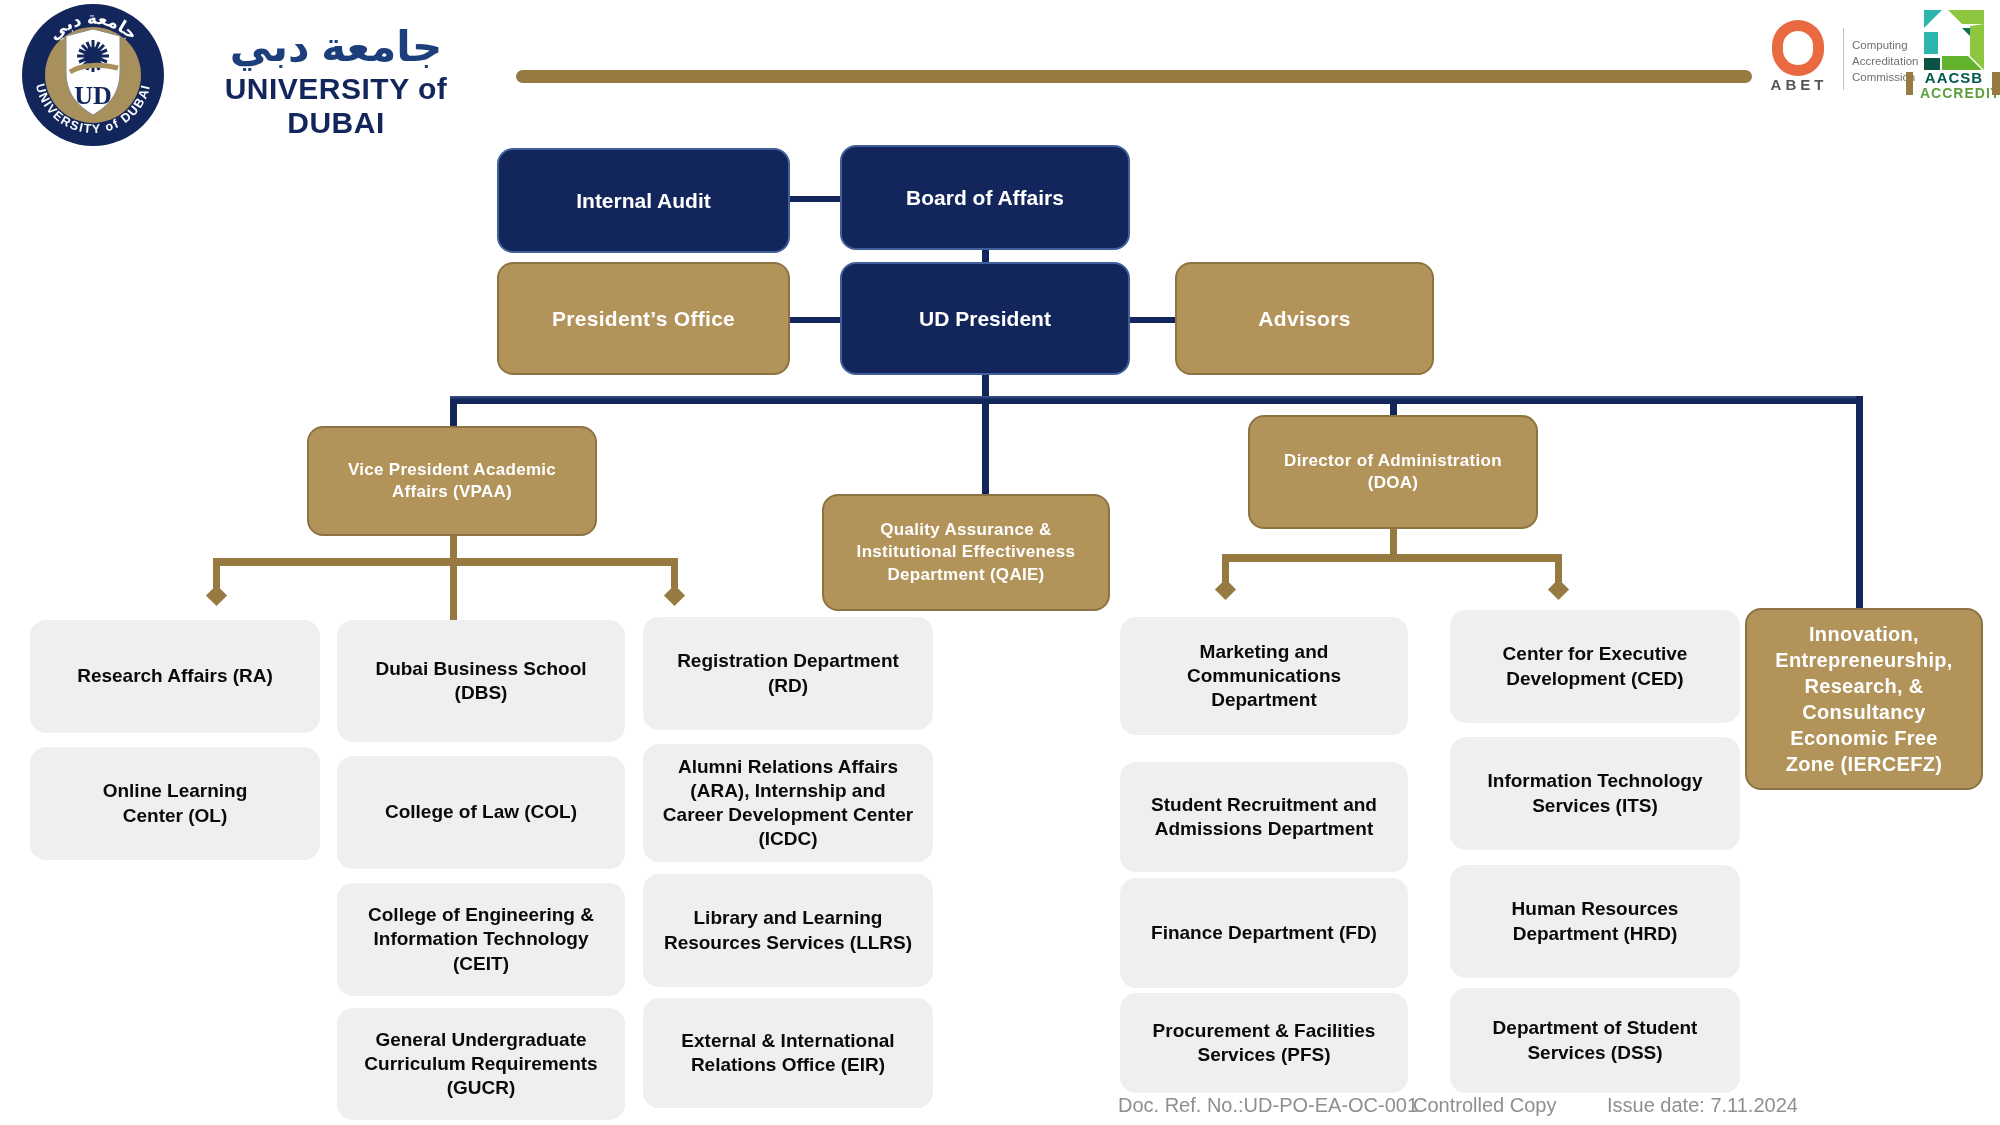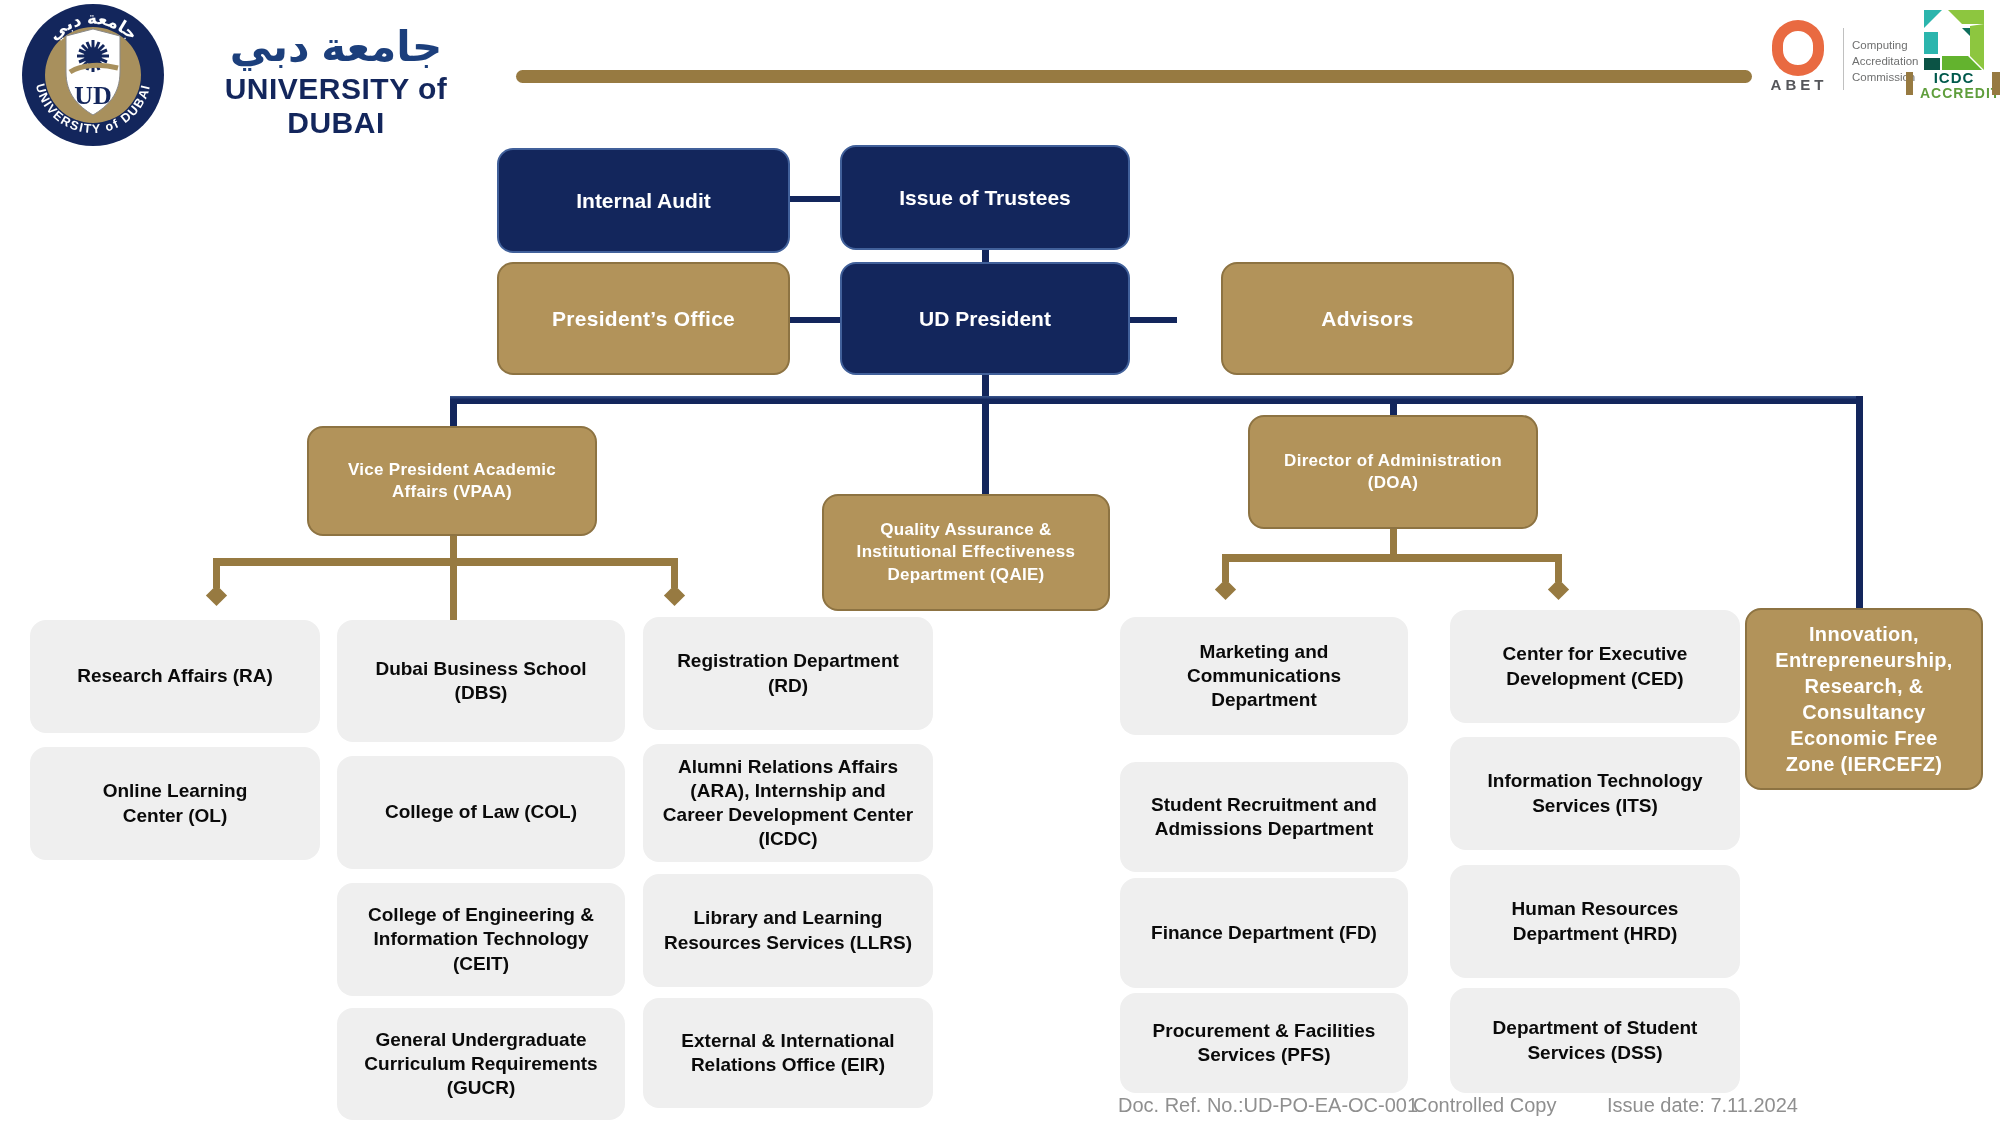--- a/index.html
+++ b/index.html
@@ -102,21 +102,21 @@
     <svg viewBox="0 0 60 60">
       <rect x="0" y="0" width="60" height="60" fill="#ffffff"></rect>
       <polygon points="0,0 18,0 0,18" fill="#2bb5ad"></polygon>
       <polygon points="0,22 14,22 14,44 0,44" fill="#2bb5ad"></polygon>
       <polygon points="0,48 16,48 16,60 0,60" fill="#0b5345"></polygon>
       <polygon points="24,0 60,0 60,14 38,14" fill="#8dc63f"></polygon>
       <polygon points="38,18 48,18 48,28" fill="#0e6e5c"></polygon>
       <polygon points="46,16 60,14 60,60 46,46" fill="#8dc63f"></polygon>
       <polygon points="18,46 44,46 58,60 18,60" fill="#63b32e"></polygon>
     </svg>
-    <div class="aacsb-name">ICDC</div>
+    <div class="aacsb-name">AACSB</div>
     <div class="aacsb-status">ACCREDITED</div>
   </div>
   <div class="gold-tick" style="left:1992px;top:72px;width:8px;height:23px;"></div>
 
   <div class="line line--navy" style="left:788px;top:196px;width:54px;height:6px;"></div>
   <div class="line line--navy" style="left:982px;top:249px;width:7px;height:15px;"></div>
   <div class="line line--navy" style="left:788px;top:317px;width:54px;height:6px;"></div>
   <div class="line line--navy" style="left:1128px;top:317px;width:49px;height:6px;"></div>
   <div class="line line--navy" style="left:982px;top:374px;width:7px;height:26px;"></div>
   <div class="line line--navy trunk" style="left:450px;top:396px;width:1413px;height:8px;"></div>
@@ -134,24 +134,24 @@
   <div class="line line--gold" style="left:450px;top:558px;width:7px;height:64px;"></div>
 
   <div class="line line--gold" style="left:1390px;top:528px;width:7px;height:33px;"></div>
   <div class="line line--gold" style="left:1222px;top:554px;width:340px;height:8px;"></div>
   <div class="line line--gold" style="left:1222px;top:554px;width:7px;height:28px;"></div>
   <div class="diamond" style="left:1218px;top:582px;"></div>
   <div class="line line--gold" style="left:1555px;top:554px;width:7px;height:28px;"></div>
   <div class="diamond" style="left:1551px;top:582px;"></div>
 
   <div class="node node--navy" style="left:497px;top:148px;width:293px;height:105px;">Internal Audit</div>
-  <div class="node node--navy" style="left:840px;top:145px;width:290px;height:105px;">Issue of Trustees</div>
+  <div class="node node--navy" style="left:840px;top:145px;width:290px;height:105px;">Board of Affairs</div>
   <div class="node node--gold" style="left:497px;top:262px;width:293px;height:113px;font-size:21px;">President’s Office</div>
   <div class="node node--navy" style="left:840px;top:262px;width:290px;height:113px;">UD President</div>
-  <div class="node node--gold" style="left:1175px;top:262px;width:293px;height:113px;font-size:21px;margin-left:46px;">Advisors</div>
+  <div class="node node--gold" style="left:1175px;top:262px;width:259px;height:113px;font-size:21px;">Advisors</div>
 
   <div class="node node--gold" style="left:307px;top:426px;width:290px;height:110px;">Vice President Academic Affairs (VPAA)</div>
   <div class="node node--gold" style="left:822px;top:494px;width:288px;height:117px;">Quality Assurance &amp; Institutional Effectiveness Department (QAIE)</div>
   <div class="node node--gold" style="left:1248px;top:415px;width:290px;height:114px;">Director of Administration (DOA)</div>
   <div class="node node--gold" style="left:1745px;top:608px;width:238px;height:182px;font-size:20px;">Innovation, Entrepreneurship, Research, &amp; Consultancy Economic Free Zone (IERCEFZ)</div>
 
   <div class="node node--gray" style="left:30px;top:620px;width:290px;height:113px;">Research Affairs (RA)</div>
   <div class="node node--gray" style="left:337px;top:620px;width:288px;height:122px;">Dubai Business School (DBS)</div>
   <div class="node node--gray" style="left:643px;top:617px;width:290px;height:113px;">Registration Department (RD)</div>
   <div class="node node--gray pad-tight" style="left:30px;top:747px;width:290px;height:113px;">Online Learning Center (OL)</div>

